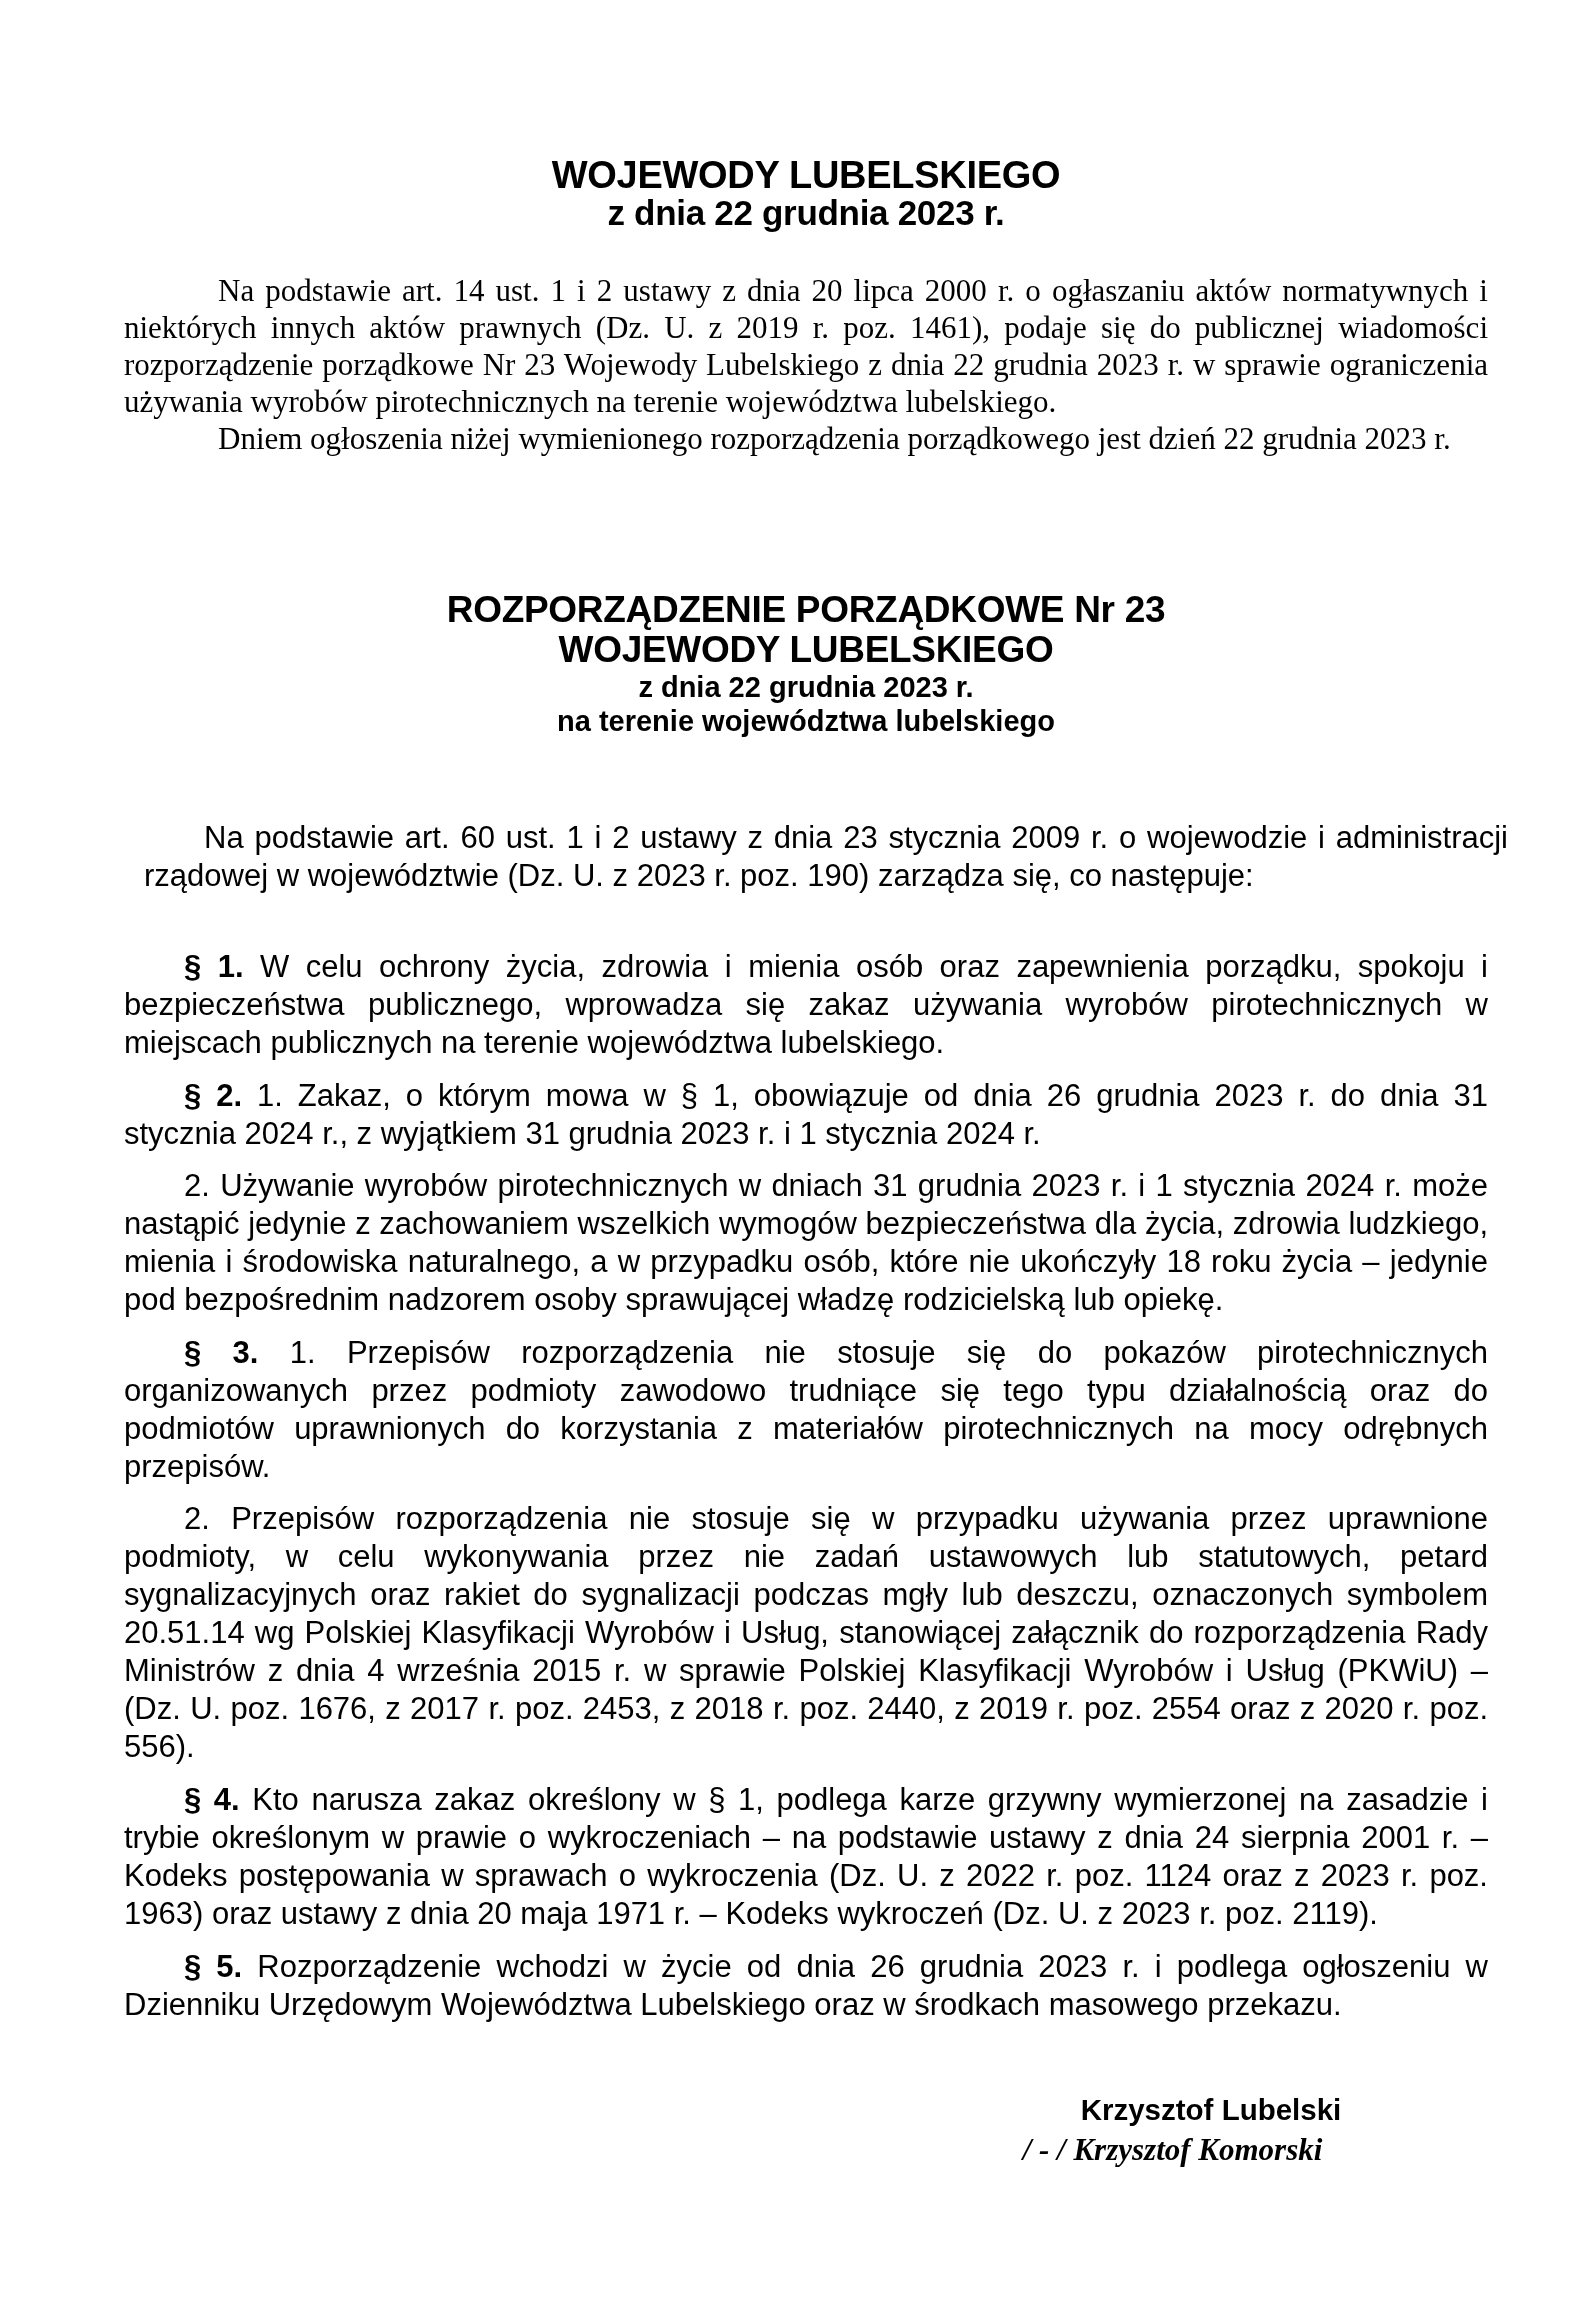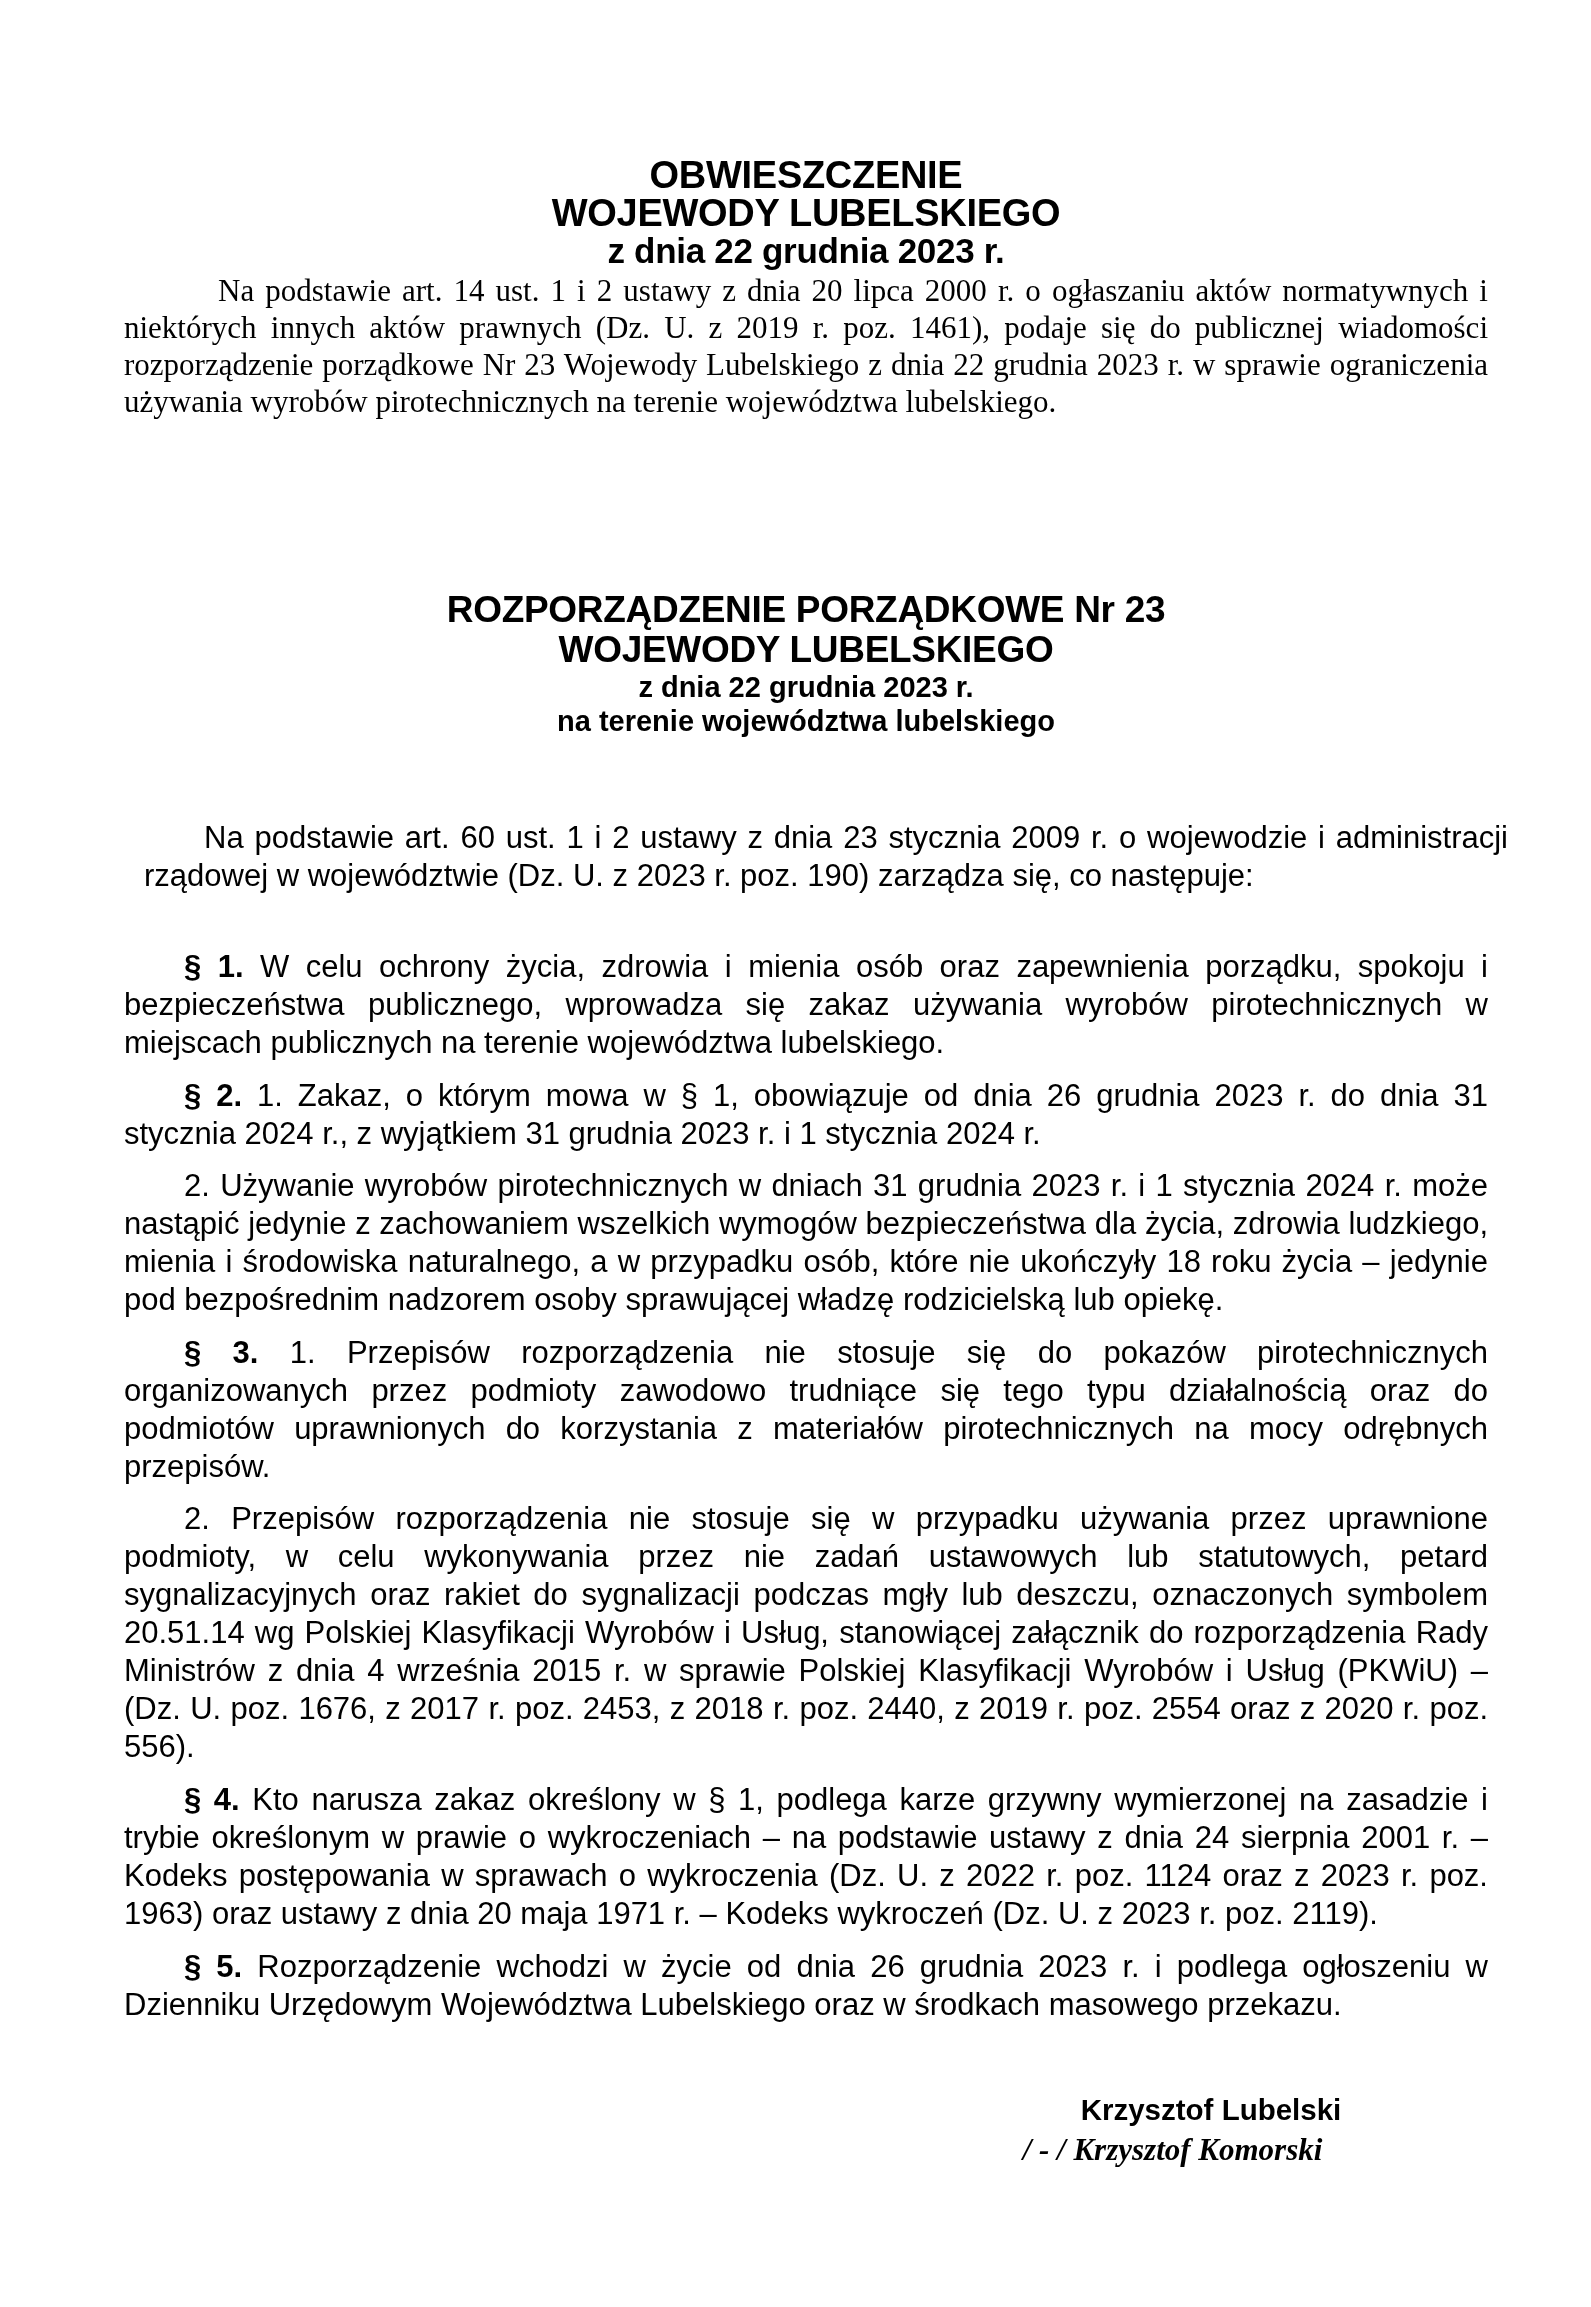--- a/index.html
+++ b/index.html
@@ -66,27 +66,27 @@
       line-height: 40px;
       text-align: center;
     }
   </style>
 </head>
 <body>
 
 <div class="page">
 
   <div class="title-block t1">
-    <div class="line">OBWIESZCZENIE</div>
     <div class="line">WOJEWODY LUBELSKIEGO</div>
     <div class="line date">z dnia 22 grudnia 2023 r.</div>
   </div>
 
   <div class="section s-intro1">
     <p class="p indent">Na podstawie art. 14 ust. 1 i 2 ustawy z dnia 20 lipca 2000 r. o ogłaszaniu aktów normatywnych i niektórych innych aktów prawnych (Dz. U. z 2019 r. poz. 1461), podaje się do publicznej wiadomości rozporządzenie porządkowe Nr 23 Wojewody Lubelskiego z dnia 22 grudnia 2023 r. w sprawie ograniczenia używania wyrobów pirotechnicznych na terenie województwa lubelskiego.</p>
+    <p class="p indent">Dniem ogłoszenia niżej wymienionego rozporządzenia porządkowego jest dzień 22 grudnia 2023 r.</p>
   </div>
 
   <div class="title-block t2">
     <div class="big">ROZPORZĄDZENIE PORZĄDKOWE Nr 23</div>
     <div class="big">WOJEWODY LUBELSKIEGO</div>
     <div class="small">z dnia 22 grudnia 2023 r.</div>
     <div class="small">na terenie województwa lubelskiego</div>
   </div>
 
   <div class="section s-basis">

